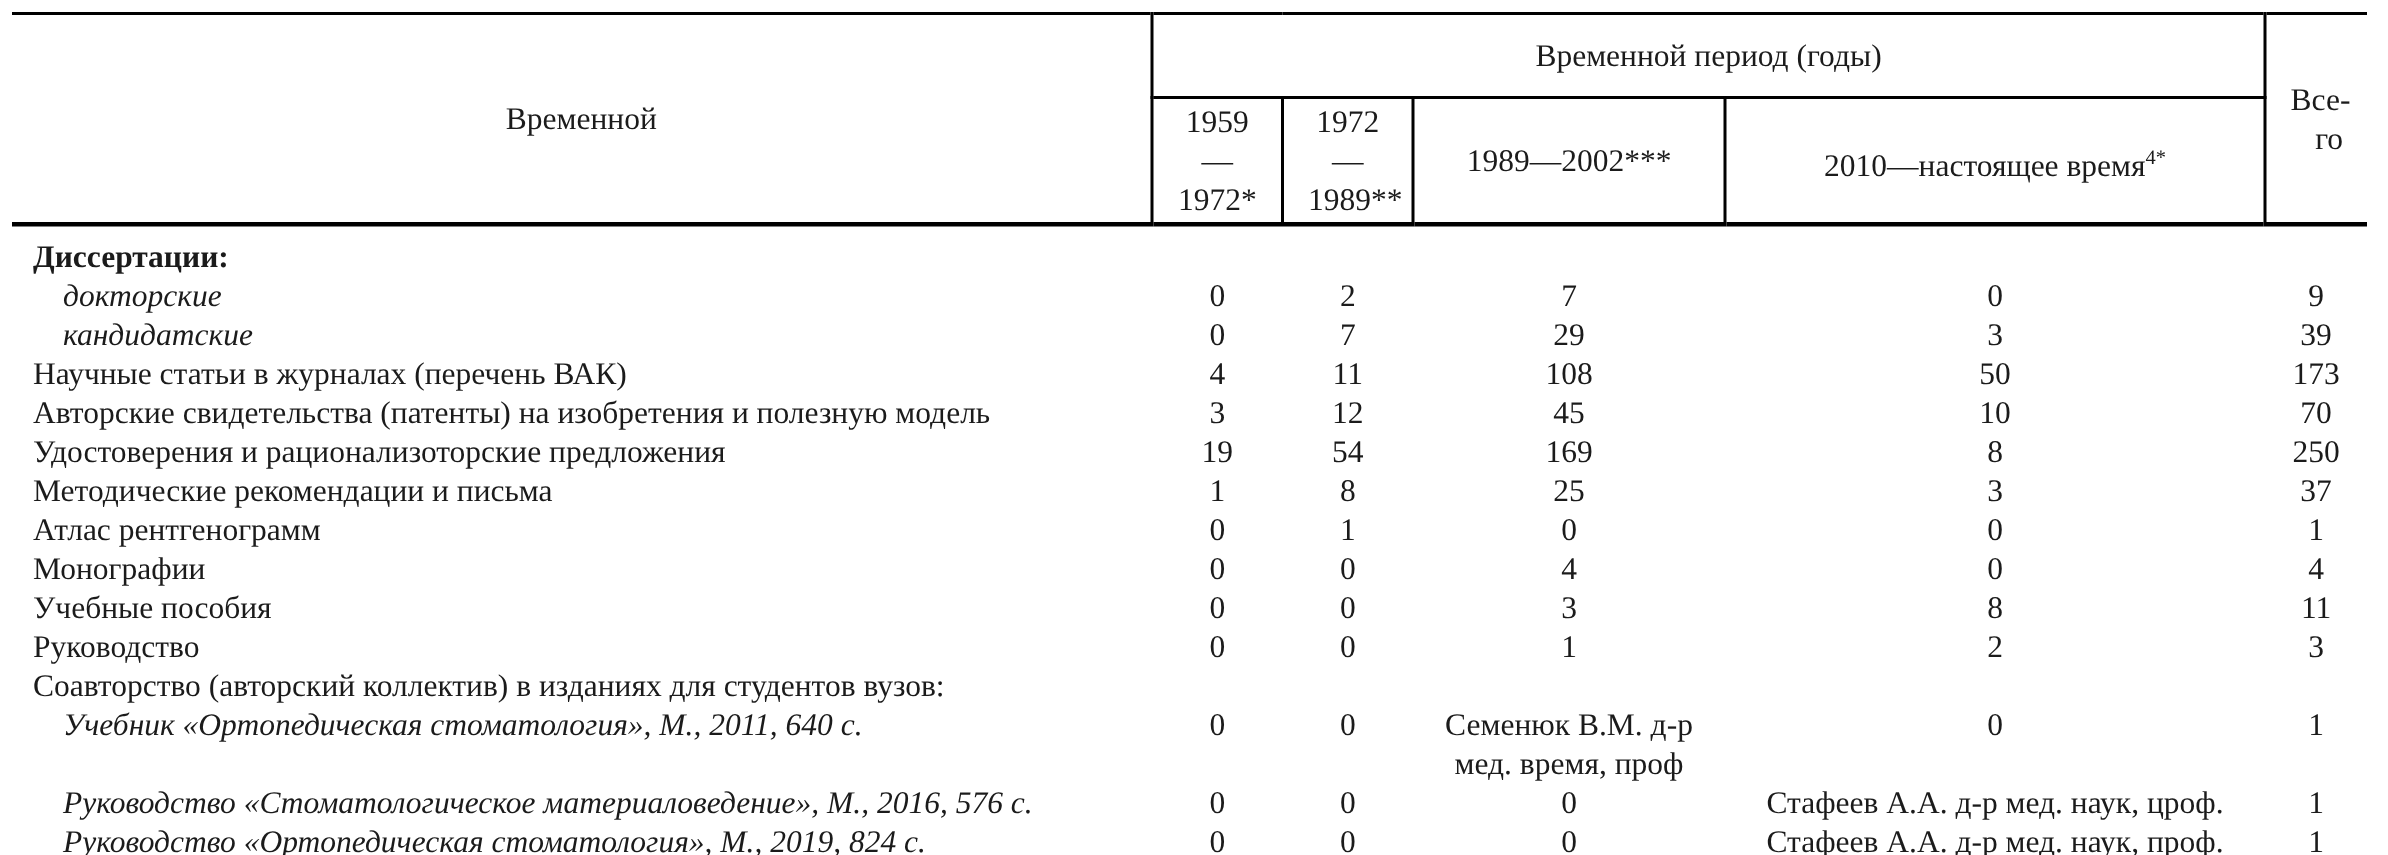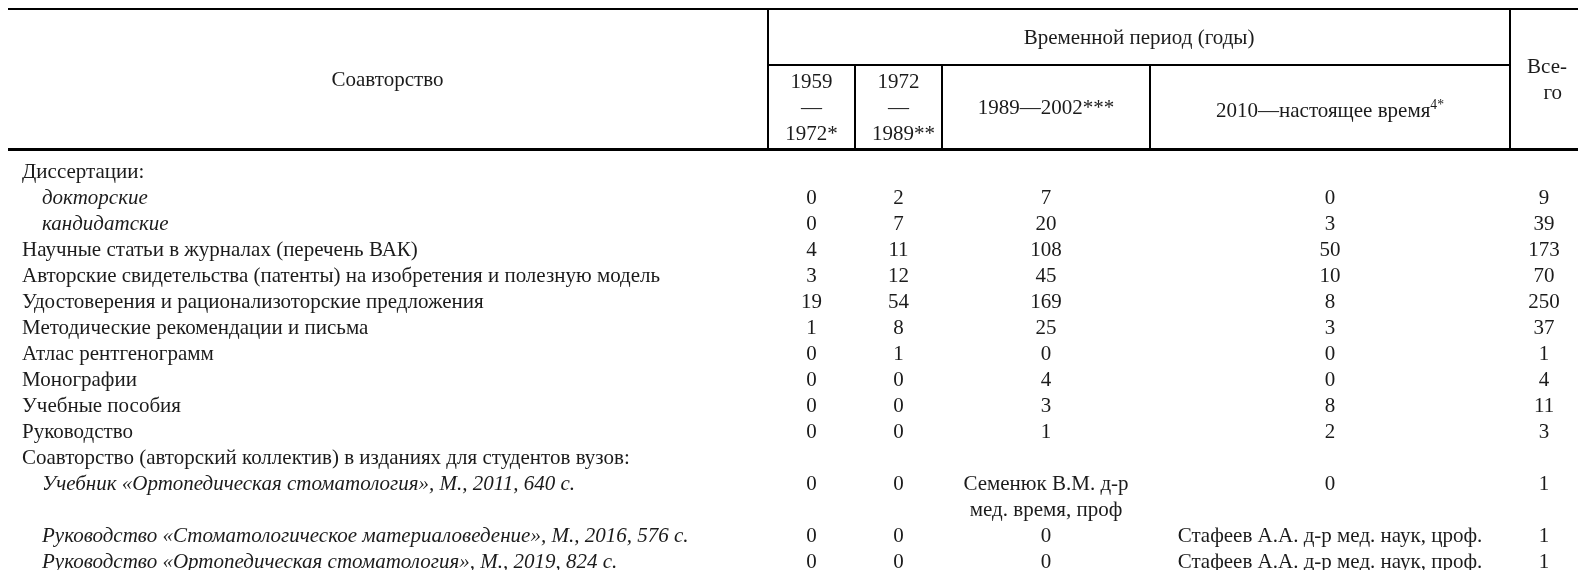--- a/index.html
+++ b/index.html
@@ -65,39 +65,39 @@
     white-space: pre-line;
   }
   tbody td.label {
     text-align: left;
     padding-left: 14px;
     white-space: nowrap;
     overflow: hidden;
   }
   tbody td.label.indent { padding-left: 34px; font-style: italic; }
   tbody td.val { text-align: center; }
-  tbody tr:first-child td { padding-top: 7px; }
+  tbody tr:first-child td { padding-top: 7px; font-weight: bold; }
   tbody tr:last-child td { padding-bottom: 6px; }
 </style>
 </head>
 <body>
 
 <div class="page">
   <table class="pub-table">
     <colgroup>
       <col class="c-indicator">
       <col class="c-p1">
       <col class="c-p2">
       <col class="c-p3">
       <col class="c-p4">
       <col class="c-total">
     </colgroup>
     <thead>
       <tr>
-        <th class="h-indicator" rowspan="2">Соавторство</th>
+        <th class="h-indicator" rowspan="2">Временной</th>
         <th class="h-group" colspan="4">Временной период (годы)</th>
         <th class="h-total" rowspan="2">Все-
 го</th>
       </tr>
       <tr>
         <th class="h-period">1959—
 1972*</th>
         <th class="h-period">1972—
 1989**</th>
         <th class="h-period">1989—2002***</th>
@@ -118,21 +118,21 @@
     <td class="val">0</td>
     <td class="val">2</td>
     <td class="val">7</td>
     <td class="val">0</td>
     <td class="val">9</td>
   </tr>
         <tr>
     <td class="label indent">кандидатские</td>
     <td class="val">0</td>
     <td class="val">7</td>
-    <td class="val">20</td>
+    <td class="val">29</td>
     <td class="val">3</td>
     <td class="val">39</td>
   </tr>
         <tr>
     <td class="label">Научные статьи в журналах (перечень ВАК)</td>
     <td class="val">4</td>
     <td class="val">11</td>
     <td class="val">108</td>
     <td class="val">50</td>
     <td class="val">173</td>

